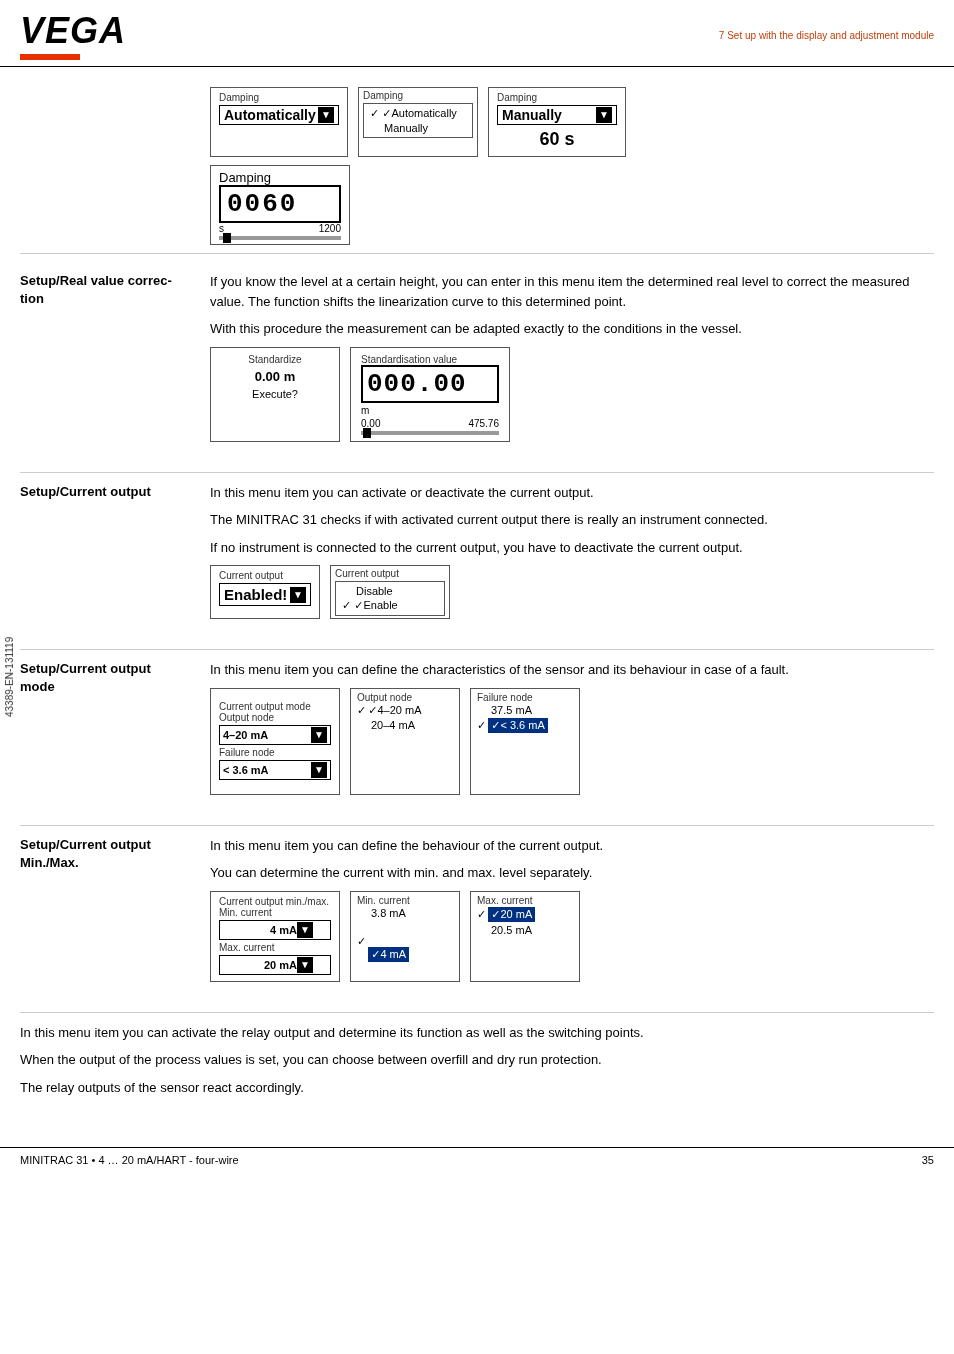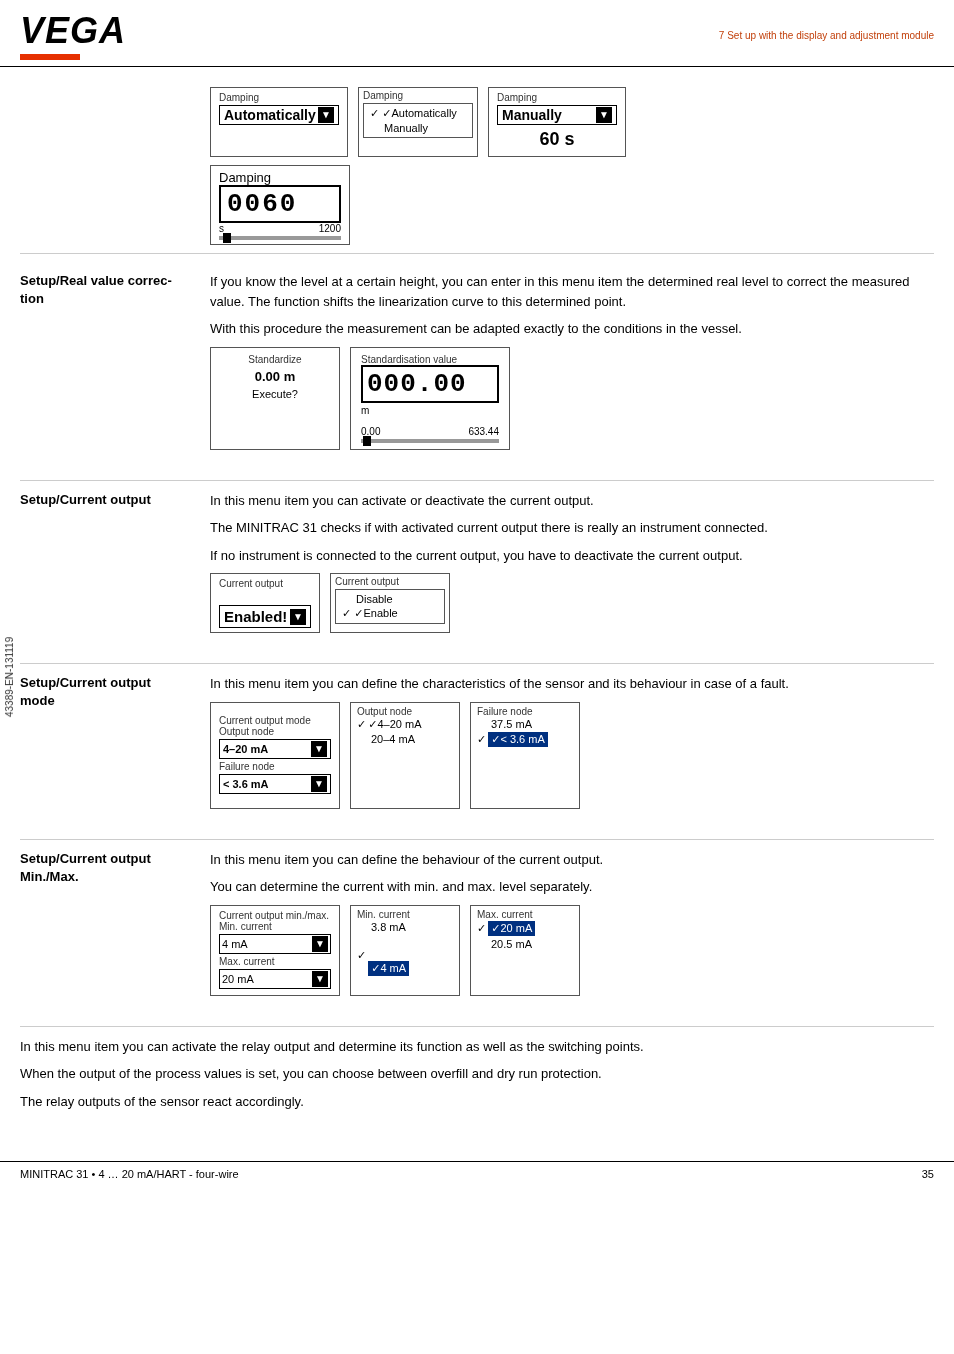--- a/index.html
+++ b/index.html
@@ -215,21 +215,21 @@
       color: #333;
     }
     .co-value {
       font-weight: bold;
       font-size: 15px;
       border: 1px solid #000;
       padding: 2px 4px;
       display: flex;
       align-items: center;
       justify-content: space-between;
-      margin-top: 16px;
+      margin-top: 2px;
     }
 
     
     .com-box {
       border: 1px solid #555;
       padding: 12px 8px;
       min-width: 130px;
       font-size: 11px;
     }
     .com-title {
@@ -261,25 +261,25 @@
       min-width: 130px;
       font-size: 11px;
     }
     .minmax-title {
       font-size: 10px;
       color: #333;
     }
     .minmax-row {
       display: flex;
       align-items: center;
-      justify-content: space-between;
+      justify-content: flex-end;
       border: 1px solid #000;
-      padding: 1px 2px;
+      padding: 1px 17px;
       margin: 2px 0;
-      font-weight: normal;
+      font-weight: bold;
     }
 
     
     .footer {
       border-top: 1px solid #000;
       display: flex;
       justify-content: space-between;
       padding: 6px 20px;
       font-size: 11px;
       margin-top: 10px;
@@ -381,23 +381,23 @@
             <div class="std-value">0.00 m</div>
             <div class="std-execute">Execute?</div>
           </div>
 
           <div class="std-num-box">
             <div class="com-title">Standardisation value</div>
             <div class="std-num-display">000.00</div>
             <div class="num-sub" style="margin-top:2px;">
               <span>m</span>
             </div>
-            <div style="display:flex; justify-content:space-between; font-size:10px; margin-top:10px;">
+            <div style="display:flex; justify-content:space-between; font-size:10px; margin-top:2px;">
               <span>0.00</span>
-              <span>633.44</span>
+              <span>475.76</span>
             </div>
             <div class="slider-track">
               <div class="slider-handle" style="left:2px;"></div>
             </div>
           </div>
         </div>
       </div>
     </div>
 
     <div class="section-divider"></div>

